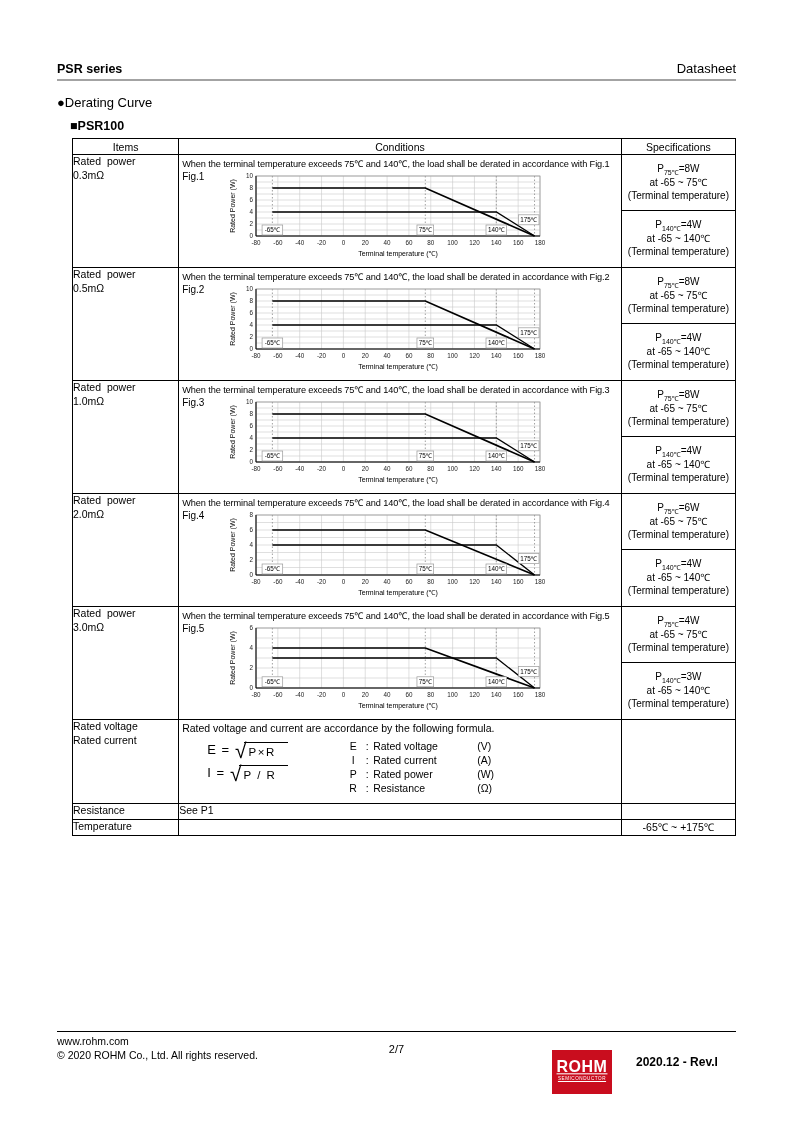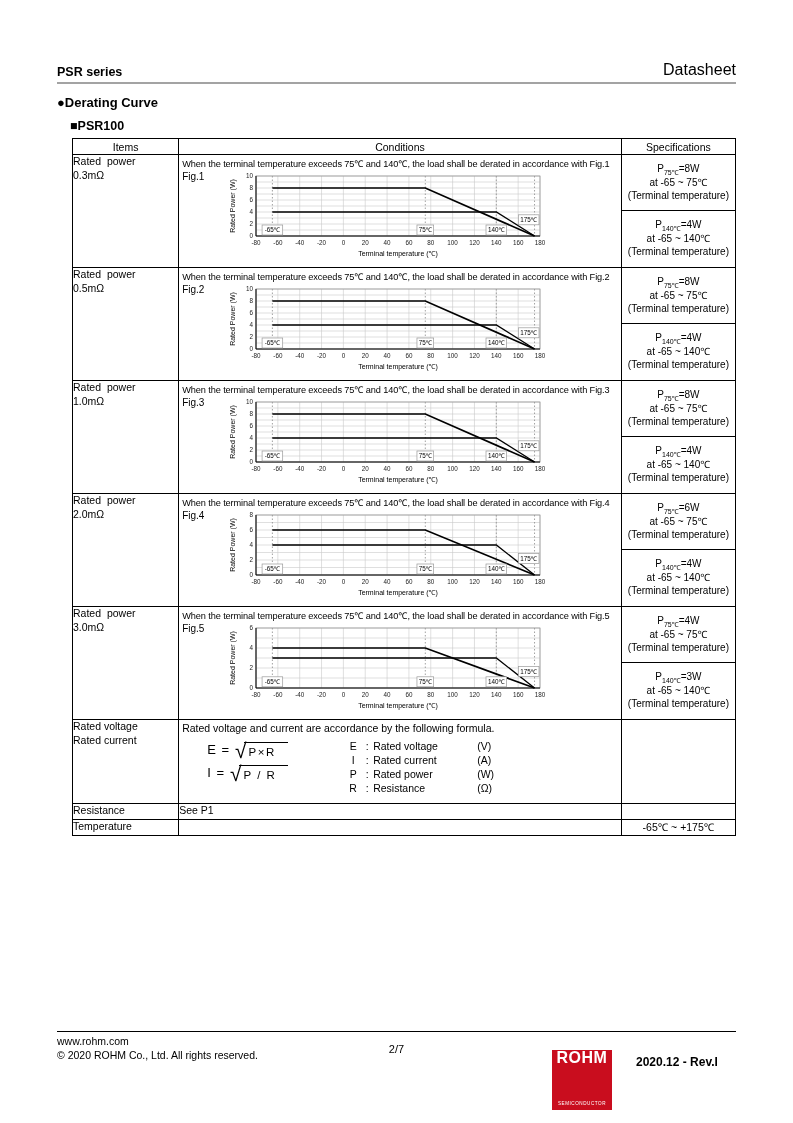--- a/index.html
+++ b/index.html
@@ -4,23 +4,23 @@
 <style>
   html,body{margin:0;padding:0;background:#e9e9e9;}
   .page{position:relative;width:793px;height:1123px;background:#ffffff;margin:0 auto;
         font-family:"Liberation Sans",sans-serif;color:#000;overflow:hidden;}
 
   
   .doc-header{position:absolute;left:57px;width:679px;top:61px;display:flex;
               justify-content:space-between;align-items:flex-end;
               border-bottom:2px solid #a3a3a3;padding-bottom:3px;}
   .series{font-weight:bold;font-size:12.5px;}
-  .doctype{font-size:16px;}
-
-  .section-title{position:absolute;left:57px;top:95px;font-weight:bold;font-size:13px;}
+  .doctype{font-size:13px;}
+
+  .section-title{position:absolute;left:57px;top:95px;font-weight:normal;font-size:13px;}
   .model-title{position:absolute;left:70px;top:119px;font-weight:bold;font-size:12.5px;}
 
   
   .spec-table{position:absolute;left:72px;top:138px;width:664px;border-collapse:collapse;
               table-layout:fixed;}
   .spec-table th,.spec-table td{border:1px solid #000;padding:0;vertical-align:top;}
   .spec-table th{font-size:10.5px;font-weight:normal;height:15px;text-align:center;vertical-align:middle;}
   .col-items{width:106px;}
   .col-cond{width:442px;}
   .col-spec{width:114px;}
@@ -56,23 +56,23 @@
   .rrow,.trow{height:16px;}
   .small-cell{font-size:10.5px;padding:1px 3px;}
   .see-p1{padding-left:14px;}
   .temp-spec{text-align:center;vertical-align:middle;}
 
   
   .footer-rule{position:absolute;left:57px;width:679px;top:1031px;border-top:1.5px solid #000;}
   .footer-url{position:absolute;left:57px;top:1035px;font-size:10.5px;}
   .footer-copy{position:absolute;left:57px;top:1049px;font-size:10.5px;}
   .footer-page{position:absolute;left:57px;width:679px;top:1043px;text-align:center;font-size:11px;}
-  .rohm-logo{position:absolute;left:552px;top:1050px;width:60px;height:60px;
-             color:#fff;display:flex;flex-direction:column;justify-content:space-between;align-items:center;
-             padding-bottom:4px;box-sizing:border-box;}
+  .rohm-logo{position:absolute;left:552px;top:1050px;width:60px;height:44px;
+             color:#fff;display:flex;flex-direction:column;justify-content:center;align-items:center;
+             padding-bottom:4px;box-sizing:border-box;text-decoration:underline;}
   .rohm-word{font-weight:bold;font-size:16px;line-height:1;letter-spacing:0.5px;transform:scaleY(1.05);}
   .rohm-sub{font-size:4.6px;letter-spacing:0.55px;margin-top:1.5px;}
   .footer-rev{position:absolute;left:636px;top:1055px;font-size:12px;font-weight:bold;}
 </style>
 </head>
 <body>
 
 <div class="page">
 
   <div class="doc-header">

